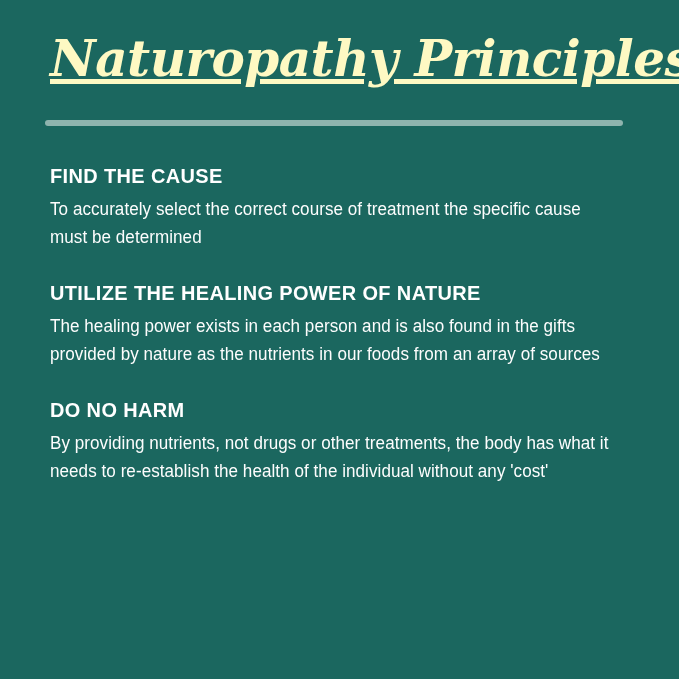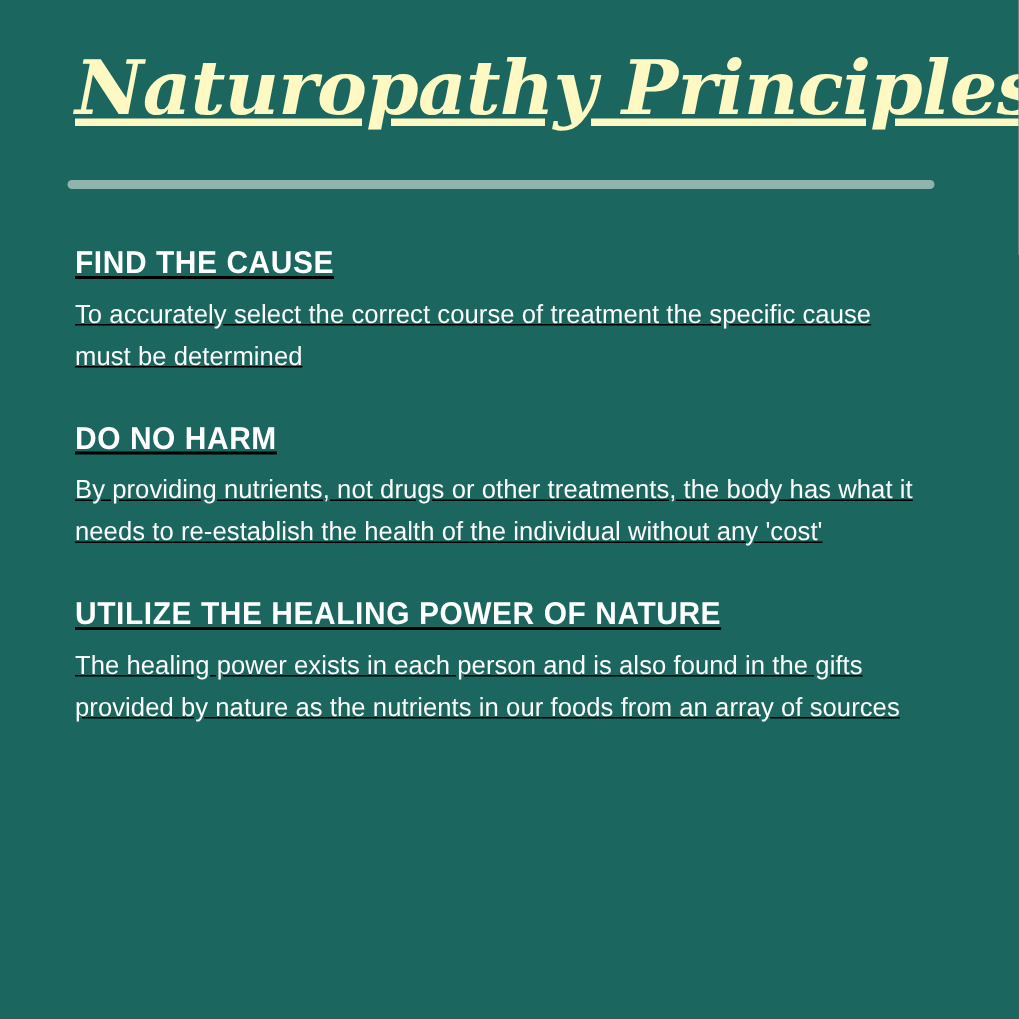--- a/index.html
+++ b/index.html
@@ -54,21 +54,20 @@
 
   
   #sections {
     position: absolute;
     left: 50px;
     top: 164px;
     width: 586px;
   }
   .section {
     margin-bottom: 30px;
-    text-decoration: underline;
   }
   .section:last-child {
     margin-bottom: 0;
   }
   .section-heading {
     margin: 0 0 7px 0;
     font-family: "Liberation Sans", sans-serif;
     font-weight: bold;
     font-size: 21px;
     line-height: 1.12;
@@ -104,23 +103,23 @@
 
   <div id="sections">
 
     <div class="section">
       <h2 class="section-heading">FIND THE CAUSE</h2>
       <p class="section-body">To accurately select the correct course of treatment the specific cause must be determined</p>
     </div>
 
 
     <div class="section">
-      <h2 class="section-heading">DO NO HARM</h2>
-      <p class="section-body">By providing nutrients, not drugs or other treatments, the body has what it needs to re-establish the health of the individual without any 'cost'</p>
+      <h2 class="section-heading">UTILIZE THE HEALING POWER OF NATURE</h2>
+      <p class="section-body">The healing power exists in each person and is also found in the gifts provided by nature as the nutrients in our foods from an array of sources</p>
     </div>
 
     <div class="section">
-      <h2 class="section-heading">UTILIZE THE HEALING POWER OF NATURE</h2>
-      <p class="section-body">The healing power exists in each person and is also found in the gifts provided by nature as the nutrients in our foods from an array of sources</p>
+      <h2 class="section-heading">DO NO HARM</h2>
+      <p class="section-body">By providing nutrients, not drugs or other treatments, the body has what it needs to re-establish the health of the individual without any 'cost'</p>
     </div>
 
   </div>
 </div>
 
 </body></html>

